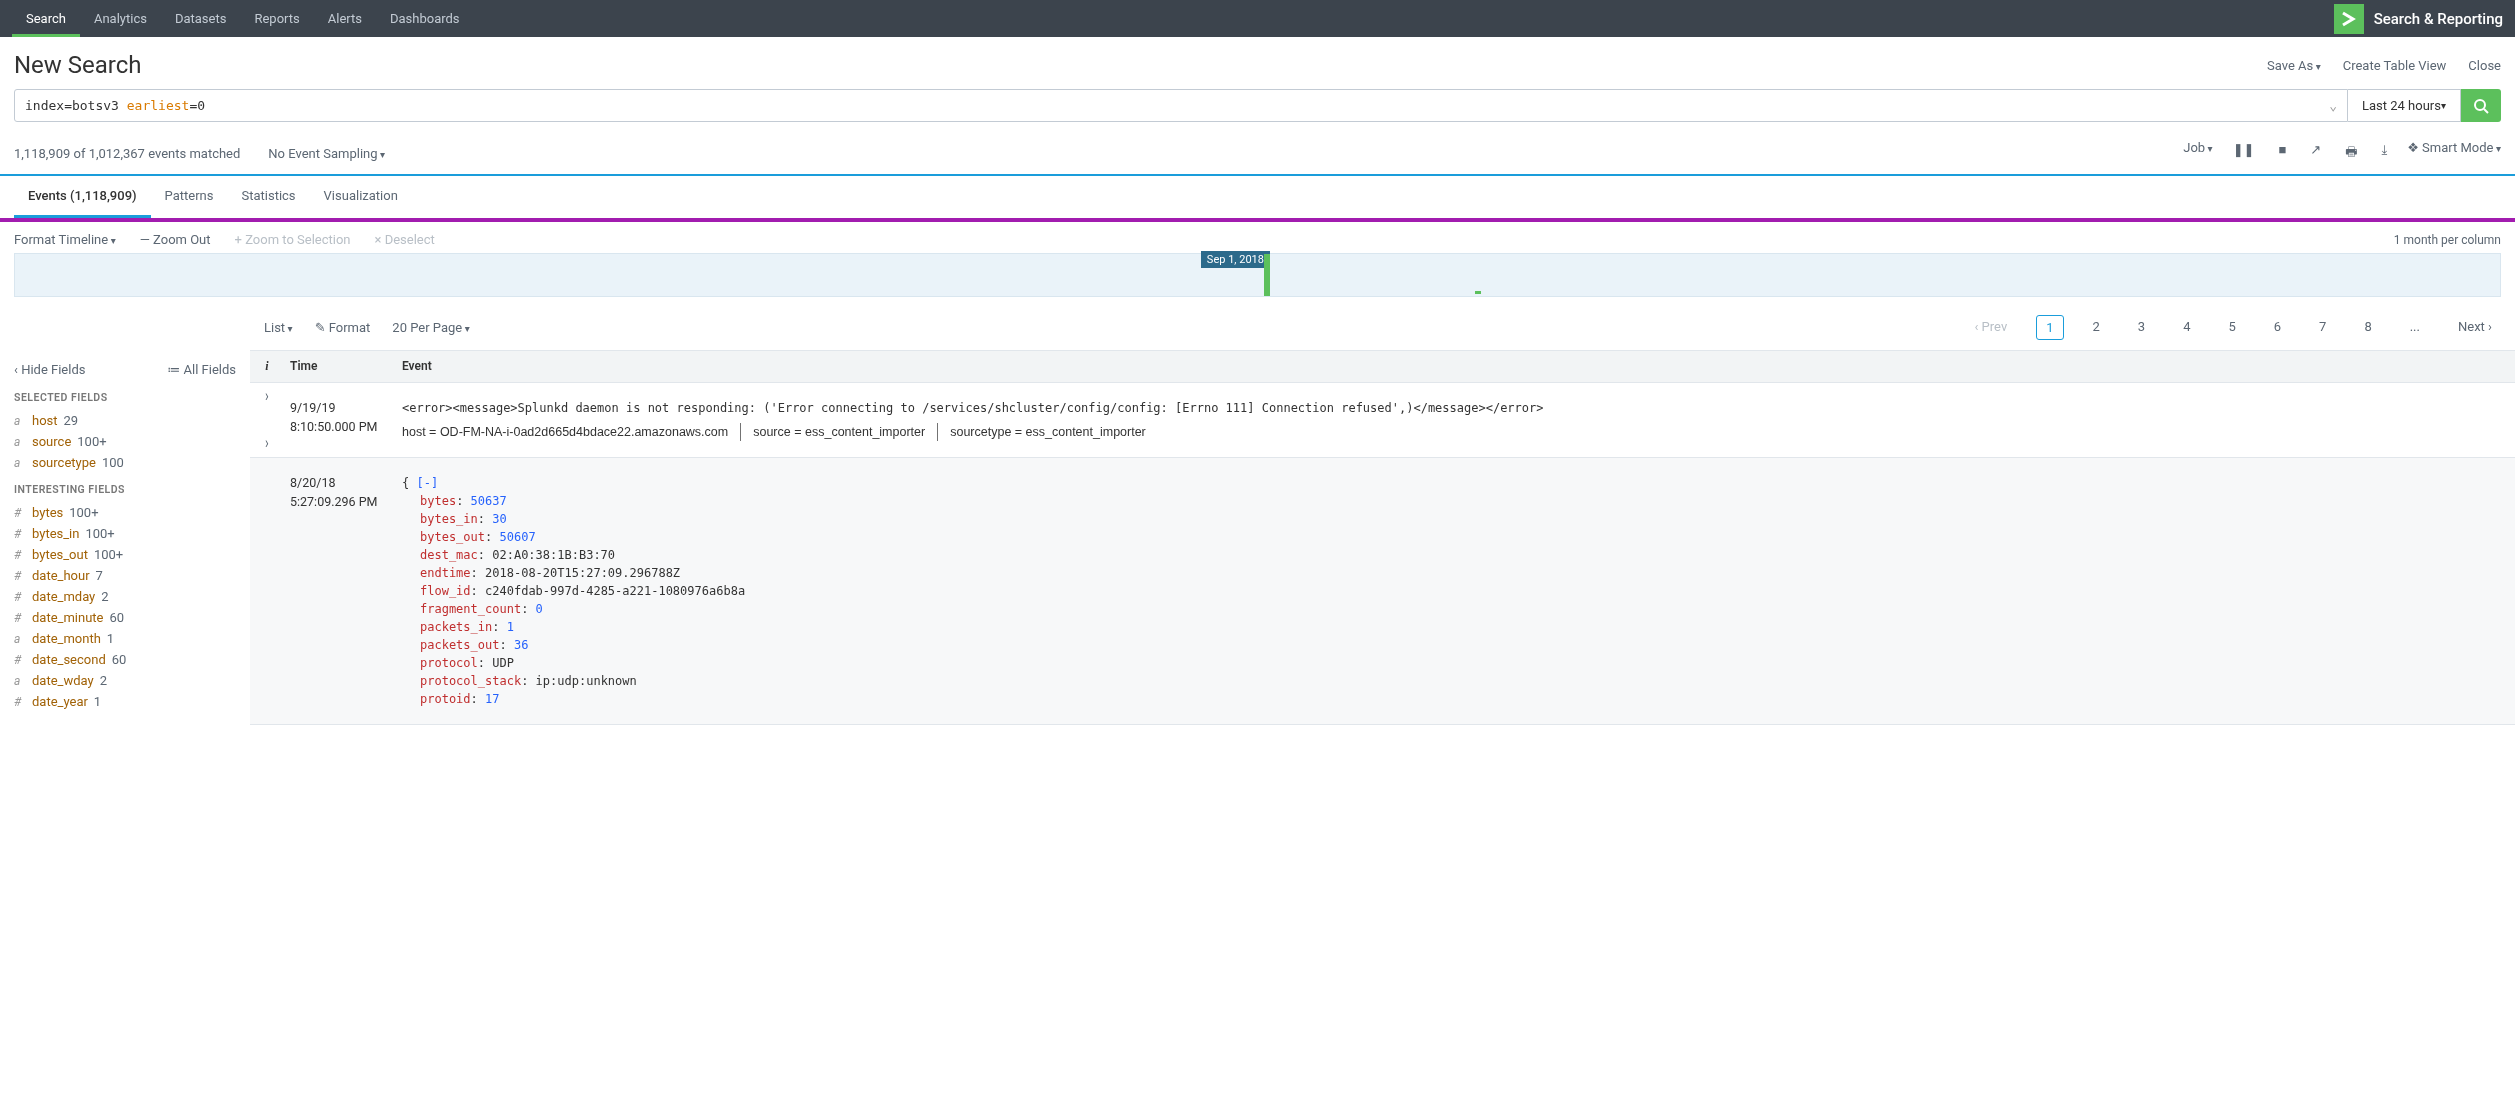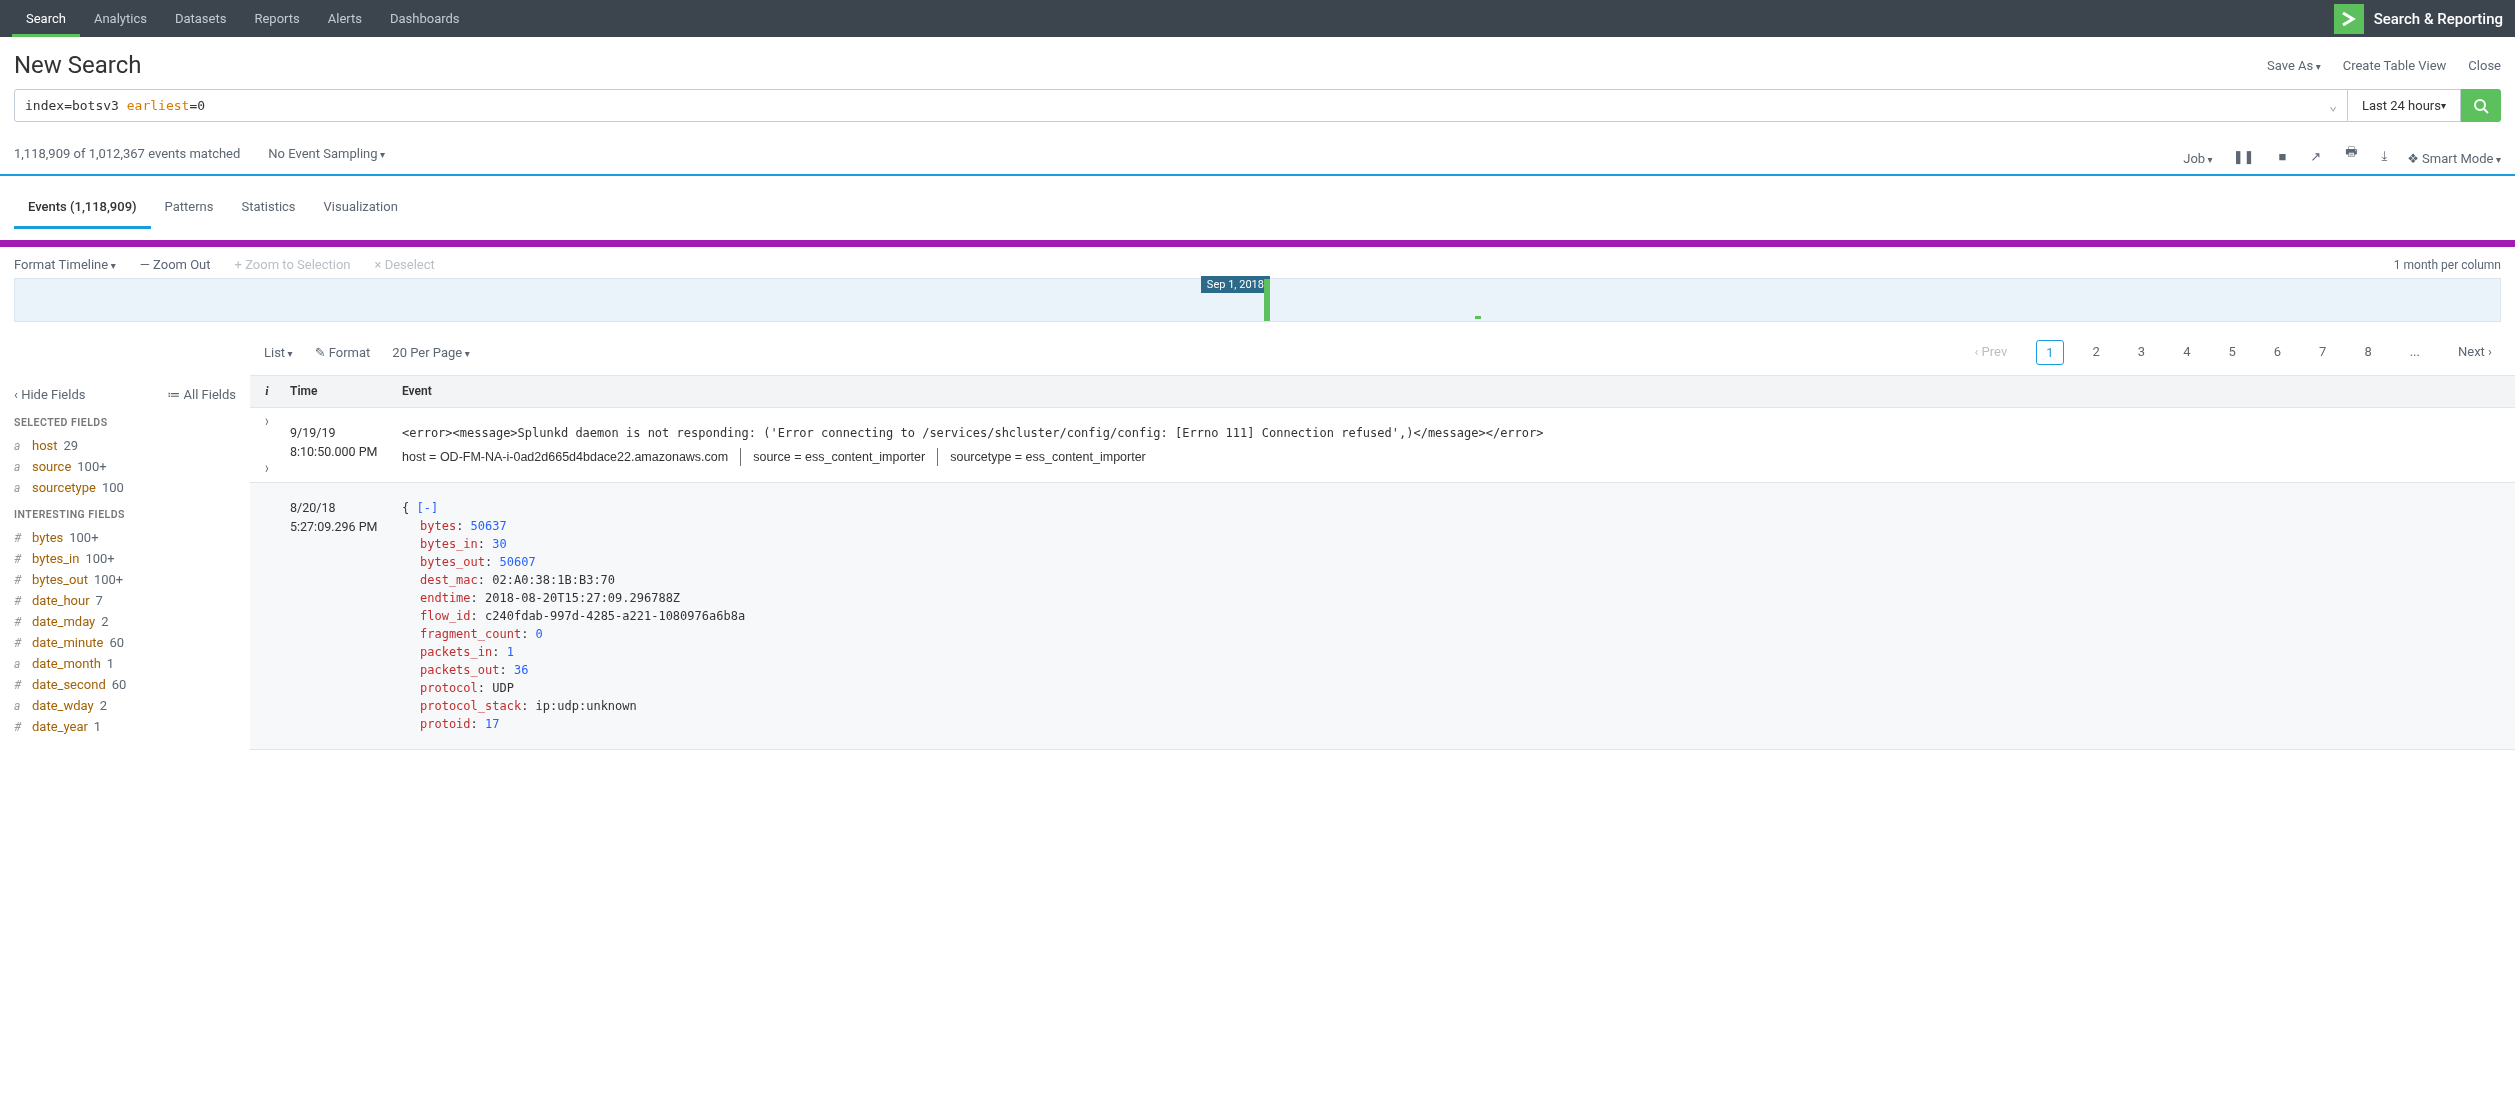--- a/index.html
+++ b/index.html
@@ -18,24 +18,24 @@
 .header-actions span { cursor: pointer; }
 
 .search-row { display: flex; padding: 0 14px 10px; gap: 0; }
 .search-input { flex: 1; border: 1px solid #c3cbd4; border-radius: 3px 0 0 3px; padding: 8px 10px; font-family: Consolas, Monaco, monospace; font-size: 13px; display: flex; align-items: center; justify-content: space-between; }
 .search-query .kw2 { color: #d97a00; }
 .time-picker { border: 1px solid #c3cbd4; border-left: none; padding: 8px 14px; background: #fff; display: flex; align-items: center; font-size: 13px; }
 .search-btn { background: #5cc05c; border: none; width: 40px; display: flex; align-items: center; justify-content: center; border-radius: 0 3px 3px 0; color: #fff; cursor: pointer; }
 
 .status-row { display: flex; justify-content: space-between; align-items: center; padding: 8px 14px; border-bottom: 2px solid #1a9ddb; font-size: 13px; color: #5c6773; }
 .status-left { display: flex; gap: 28px; align-items: center; }
-.status-right { display: flex; gap: 16px; align-items: flex-end; }
+.status-right { display: flex; gap: 16px; align-items: flex-start; }
 .icon-btn { cursor: pointer; color: #5c6773; padding: 2px 4px; }
 
-.tabs-row { display: flex; padding: 11px 14px; border-bottom: 7px solid #a21caf; }
+.tabs-row { display: flex; padding: 0 14px; border-bottom: 4px solid #a21caf; }
 .tab { padding: 12px 14px; cursor: pointer; font-size: 13px; color: #5c6773; }
 .tab.active { color: #333; border-bottom: 3px solid #1a9ddb; font-weight: 500; }
 
 .timeline-controls { display: flex; justify-content: space-between; align-items: center; padding: 10px 14px 6px; font-size: 13px; }
 .timeline-left { display: flex; gap: 24px; color: #5c6773; }
 .timeline-left .disabled { color: #b8bfc6; }
 .timeline-right { color: #5c6773; font-size: 12px; }
 
 .timeline-chart { margin: 0 14px 8px; height: 44px; position: relative; background: #eaf3f9; border: 1px solid #d9e6ef; }
 .timeline-marker { position: absolute; right: 49.5%; top: -3px; background: #2c6a8b; color: #fff; font-size: 11px; padding: 2px 6px; }

